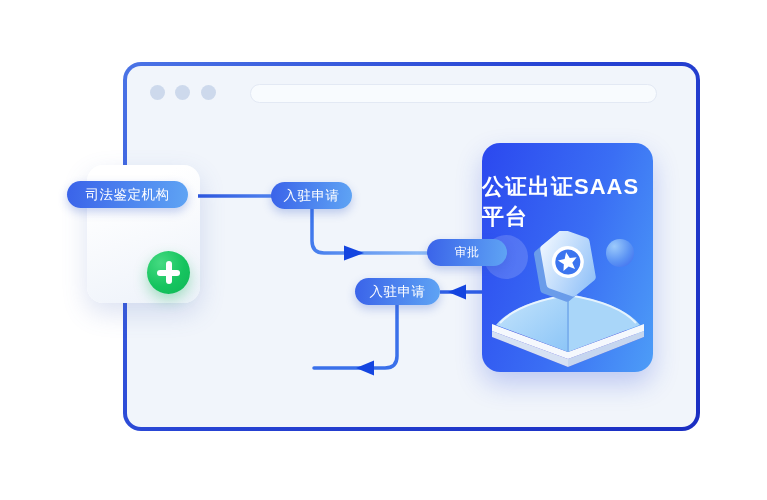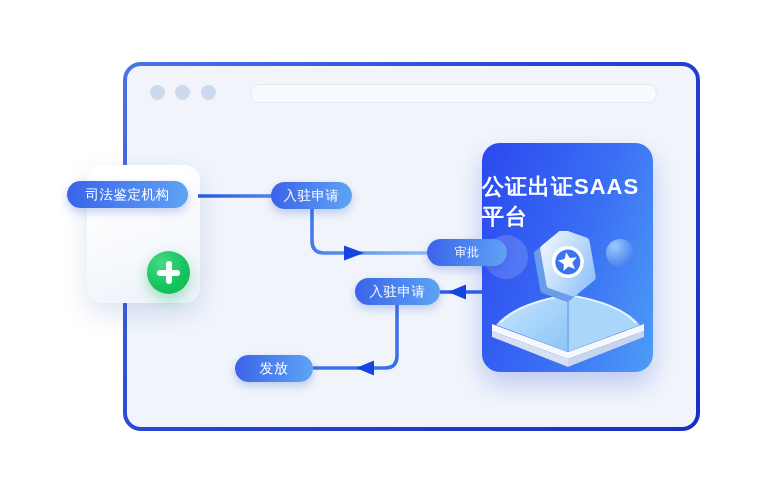--- a/index.html
+++ b/index.html
@@ -128,15 +128,14 @@
 
   <div class="add-btn">
     <span>
       <span class="bar h"></span><span class="bar v"></span>
     </span>
   </div>
 
   <div class="pill pill-rz">入驻申请</div>
   <div class="pill pill-sp">审批</div>
   <div class="pill pill-zh">入驻申请</div>
-  <div class="pill pill-ff">发放</div>
 
 </div>
 
 </body></html>

